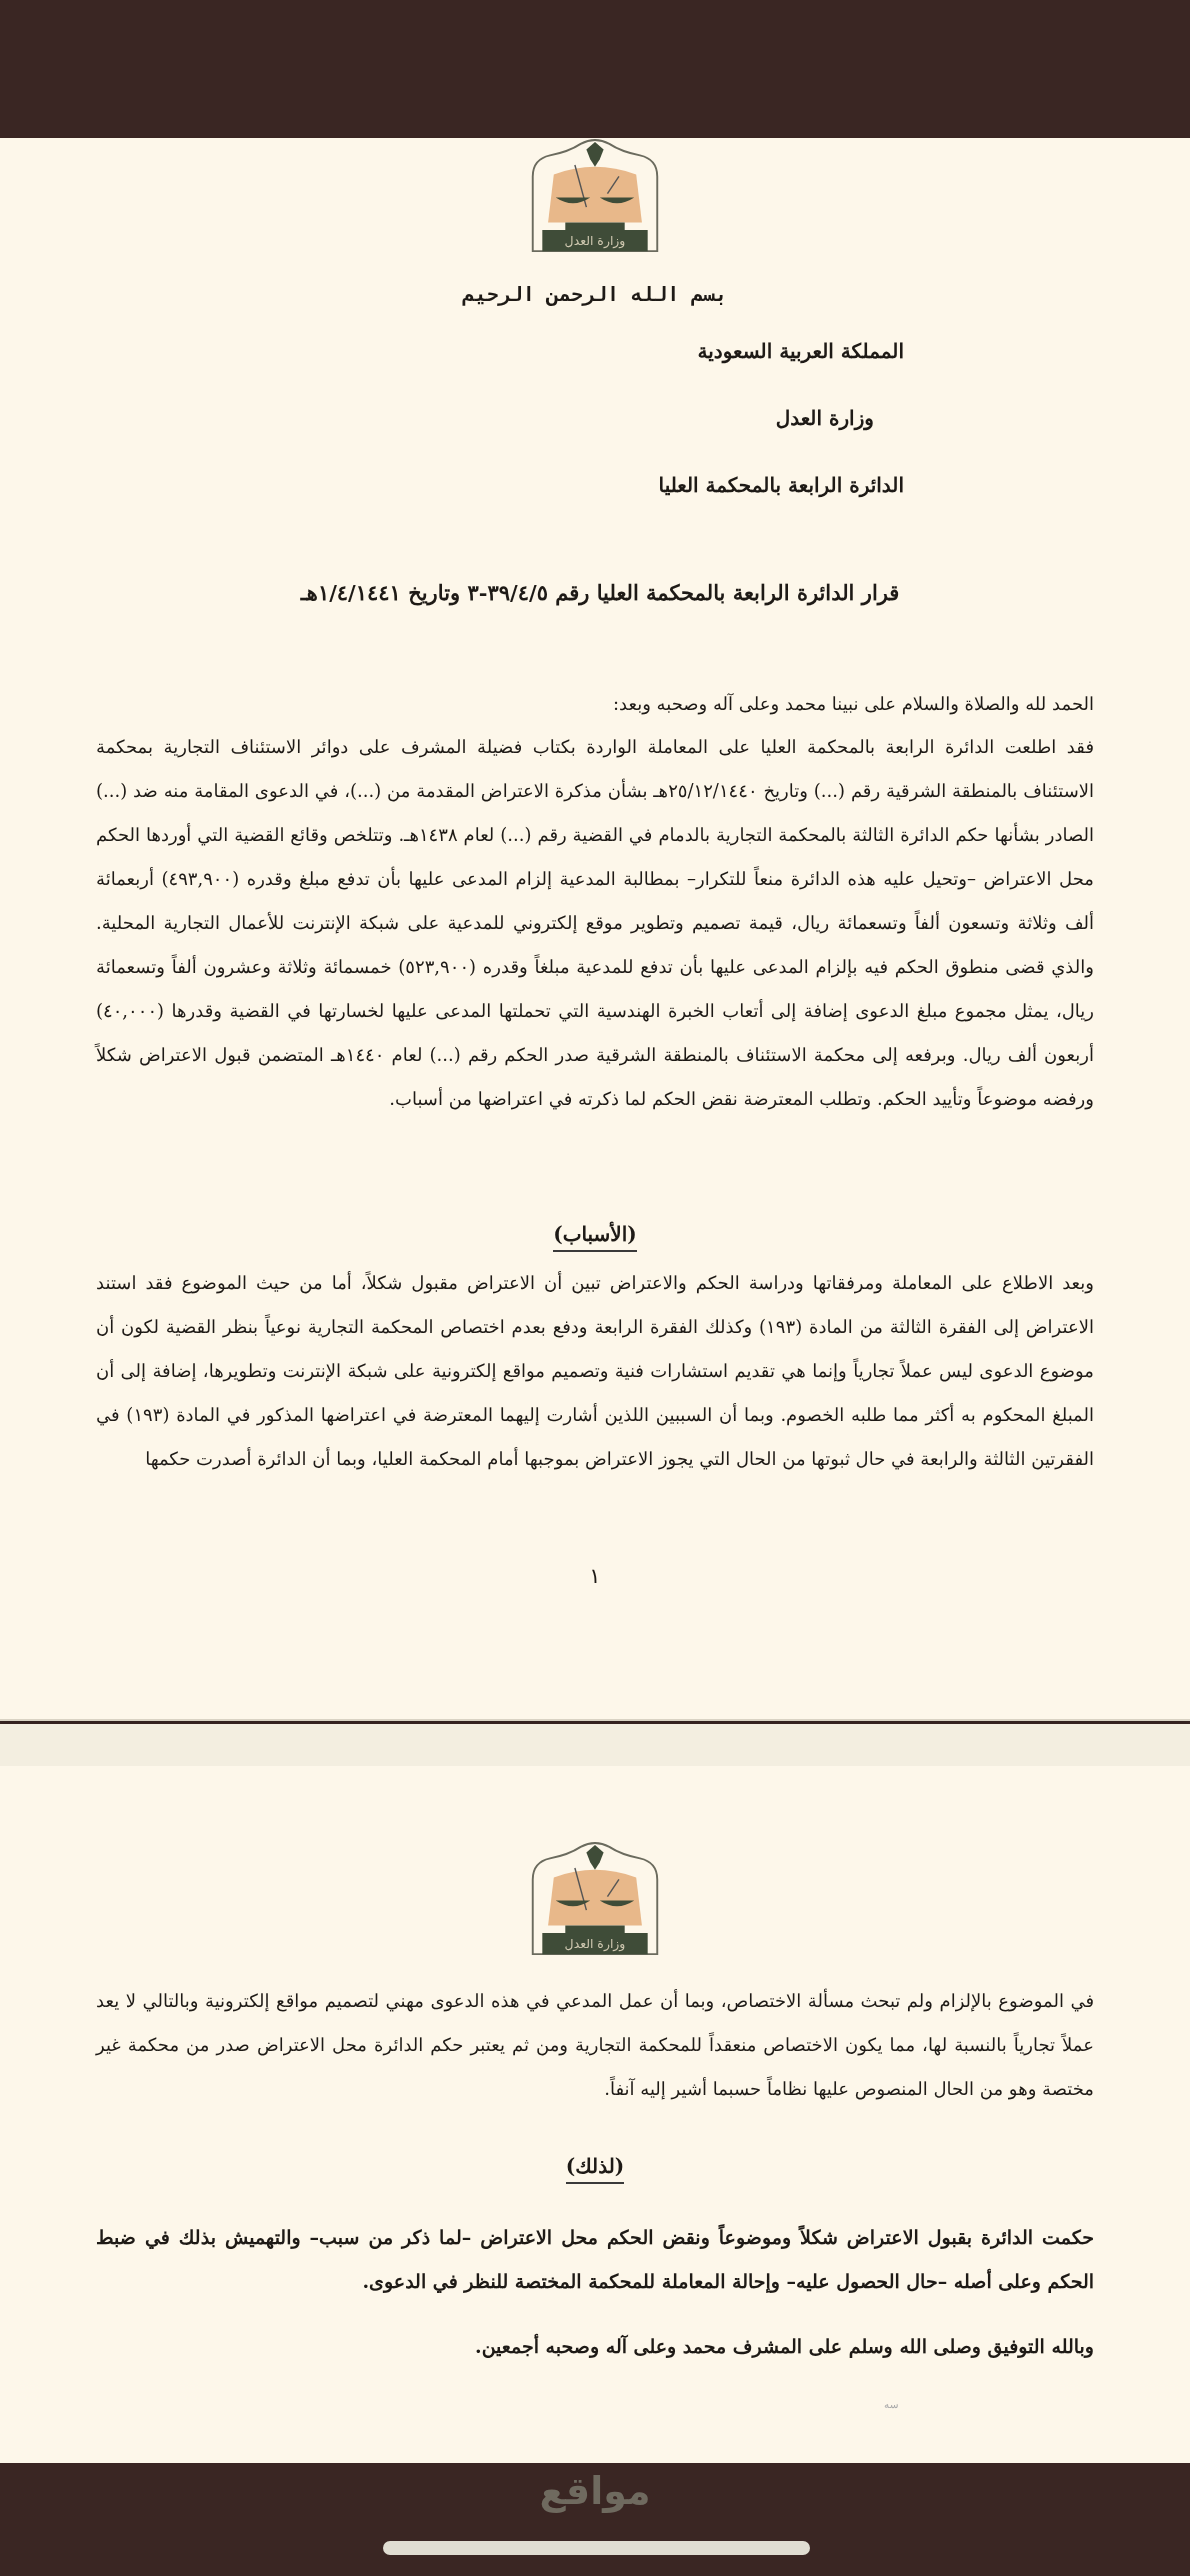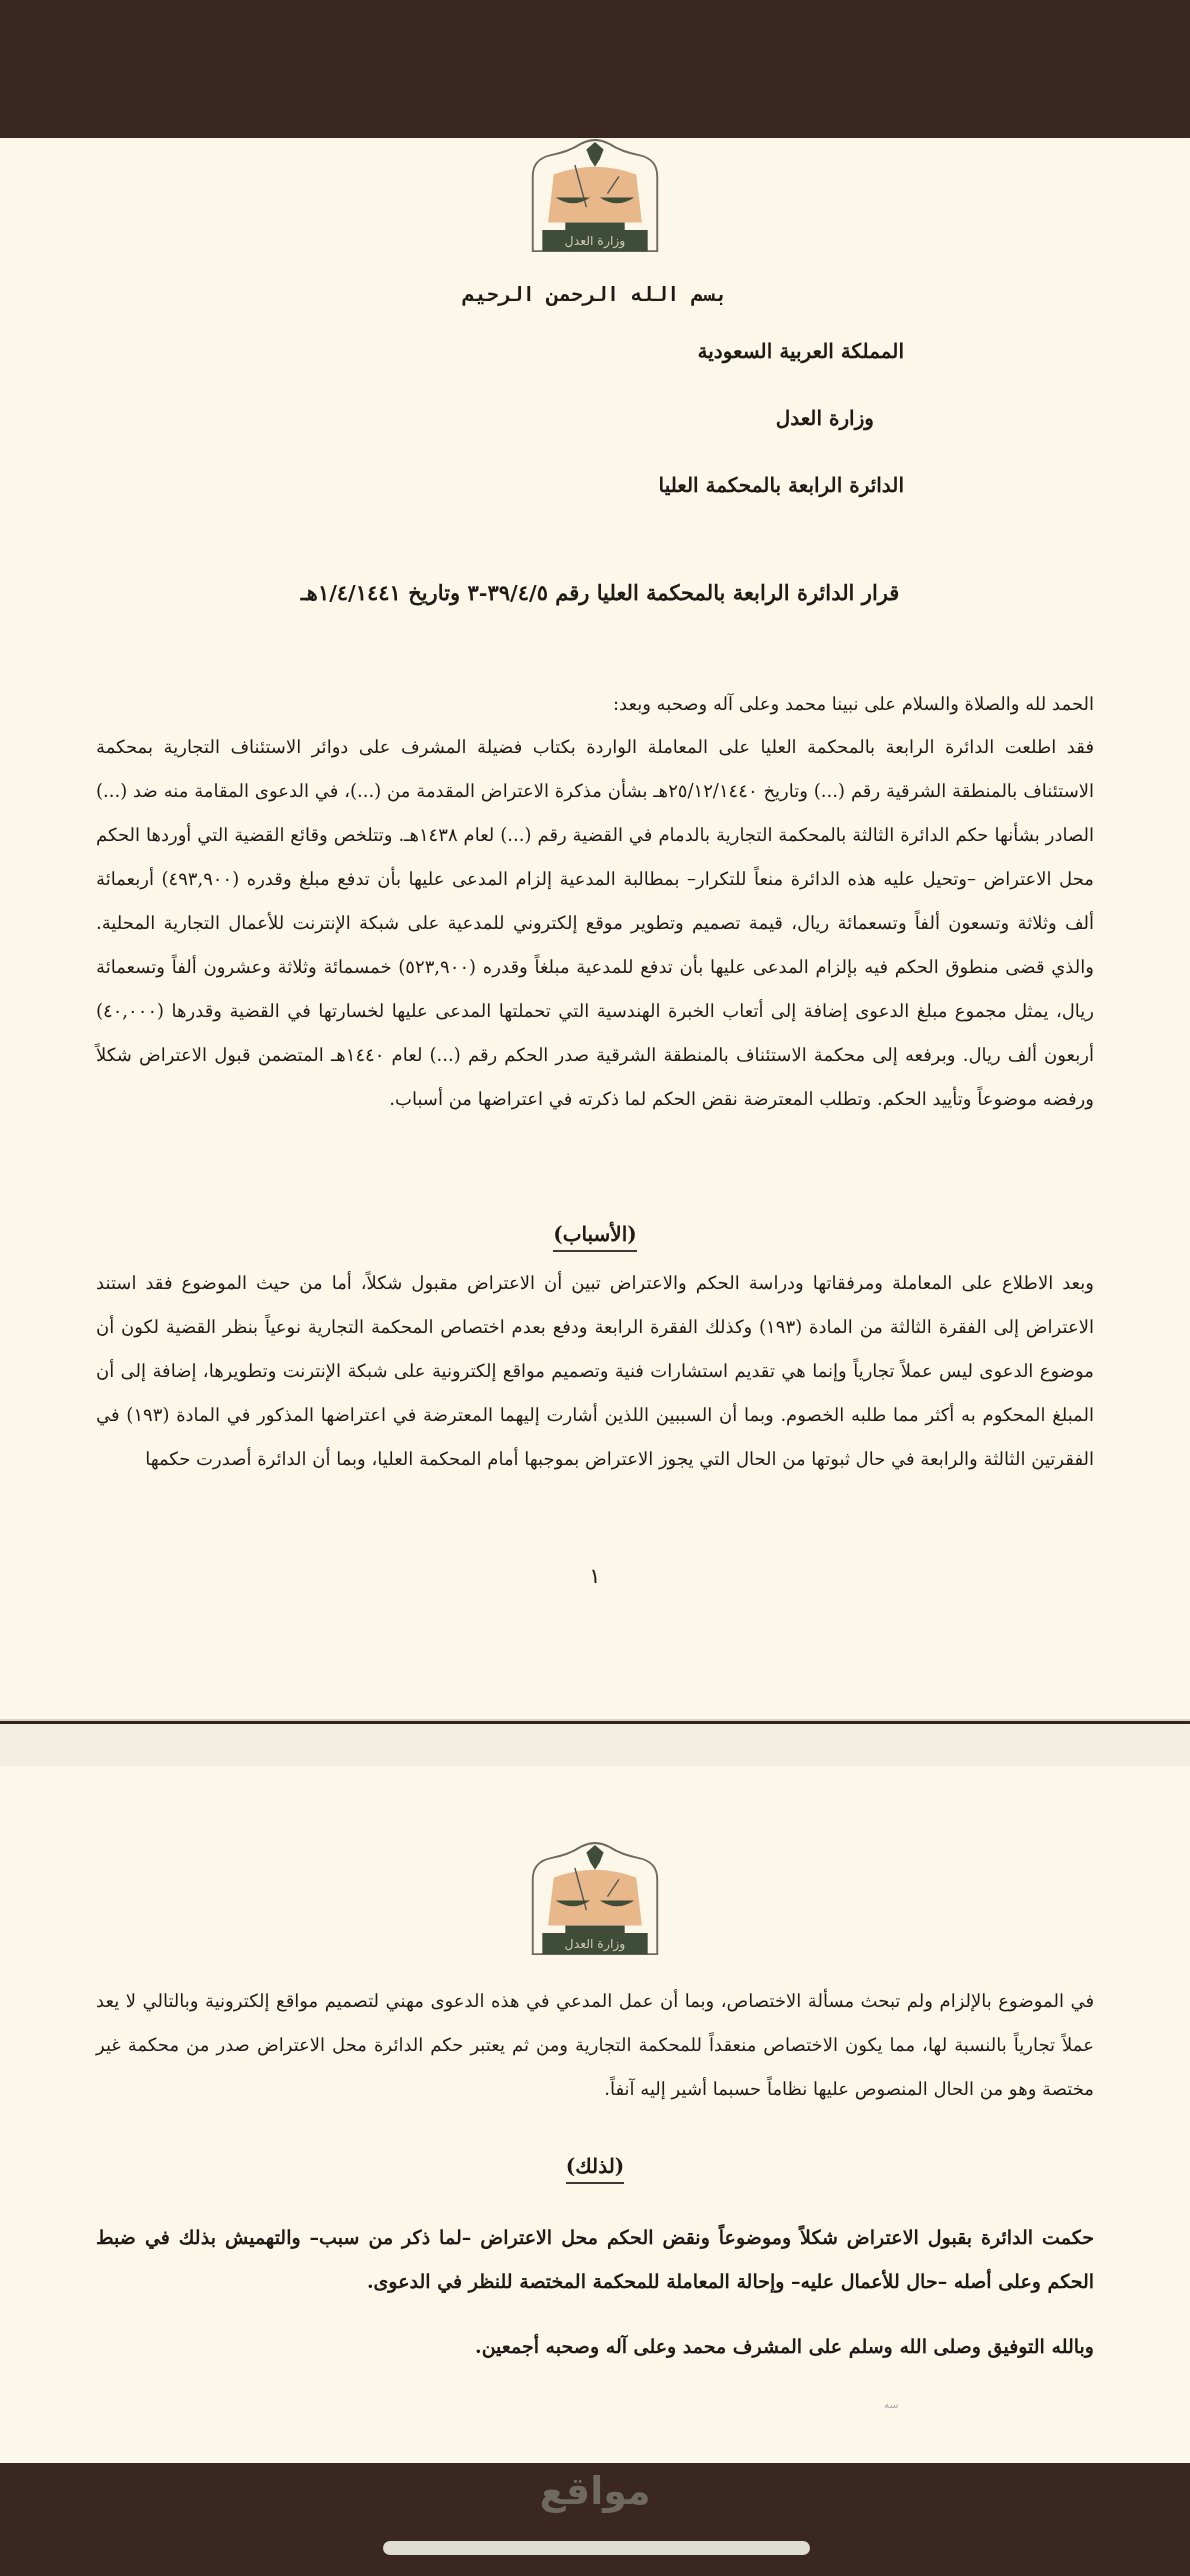--- a/index.html
+++ b/index.html
@@ -86,21 +86,21 @@
       <text x="71" y="112" font-size="13" text-anchor="middle" fill="#cfc8b0" font-family="DejaVu Sans, sans-serif">وزارة العدل</text>
     </svg>
   </div>
 
   <div class="para" style="top:213px;">في الموضوع بالإلزام ولم تبحث مسألة الاختصاص، وبما أن عمل المدعي في هذه الدعوى مهني لتصميم مواقع إلكترونية وبالتالي لا يعد عملاً تجارياً بالنسبة لها، مما يكون الاختصاص منعقداً للمحكمة التجارية ومن ثم يعتبر حكم الدائرة محل الاعتراض صدر من محكمة غير مختصة وهو من الحال المنصوص عليها نظاماً حسبما أشير إليه آنفاً.</div>
 
   <div class="center heading" style="top:388px;">
     <span>(لذلك)</span>
   </div>
 
-  <div class="para b" style="top:449px;">حكمت الدائرة بقبول الاعتراض شكلاً وموضوعاً ونقض الحكم محل الاعتراض –لما ذكر من سبب– والتهميش بذلك في ضبط الحكم وعلى أصله –حال للأعمال عليه– وإحالة المعاملة للمحكمة المختصة للنظر في الدعوى.</div>
+  <div class="para b" style="top:449px;">حكمت الدائرة بقبول الاعتراض شكلاً وموضوعاً ونقض الحكم محل الاعتراض –لما ذكر من سبب– والتهميش بذلك في ضبط الحكم وعلى أصله –حال الحصول عليه– وإحالة المعاملة للمحكمة المختصة للنظر في الدعوى.</div>
 
   <div class="para b" style="top:558px;">وبالله التوفيق وصلى الله وسلم على المشرف محمد وعلى آله وصحبه أجمعين.</div>
 </div>
 
 <div class="mark">سه</div>
 
 <div class="bottombar"></div>
 <div class="watermark">
   <div class="wm-ar">مواقع</div>
 </div>

